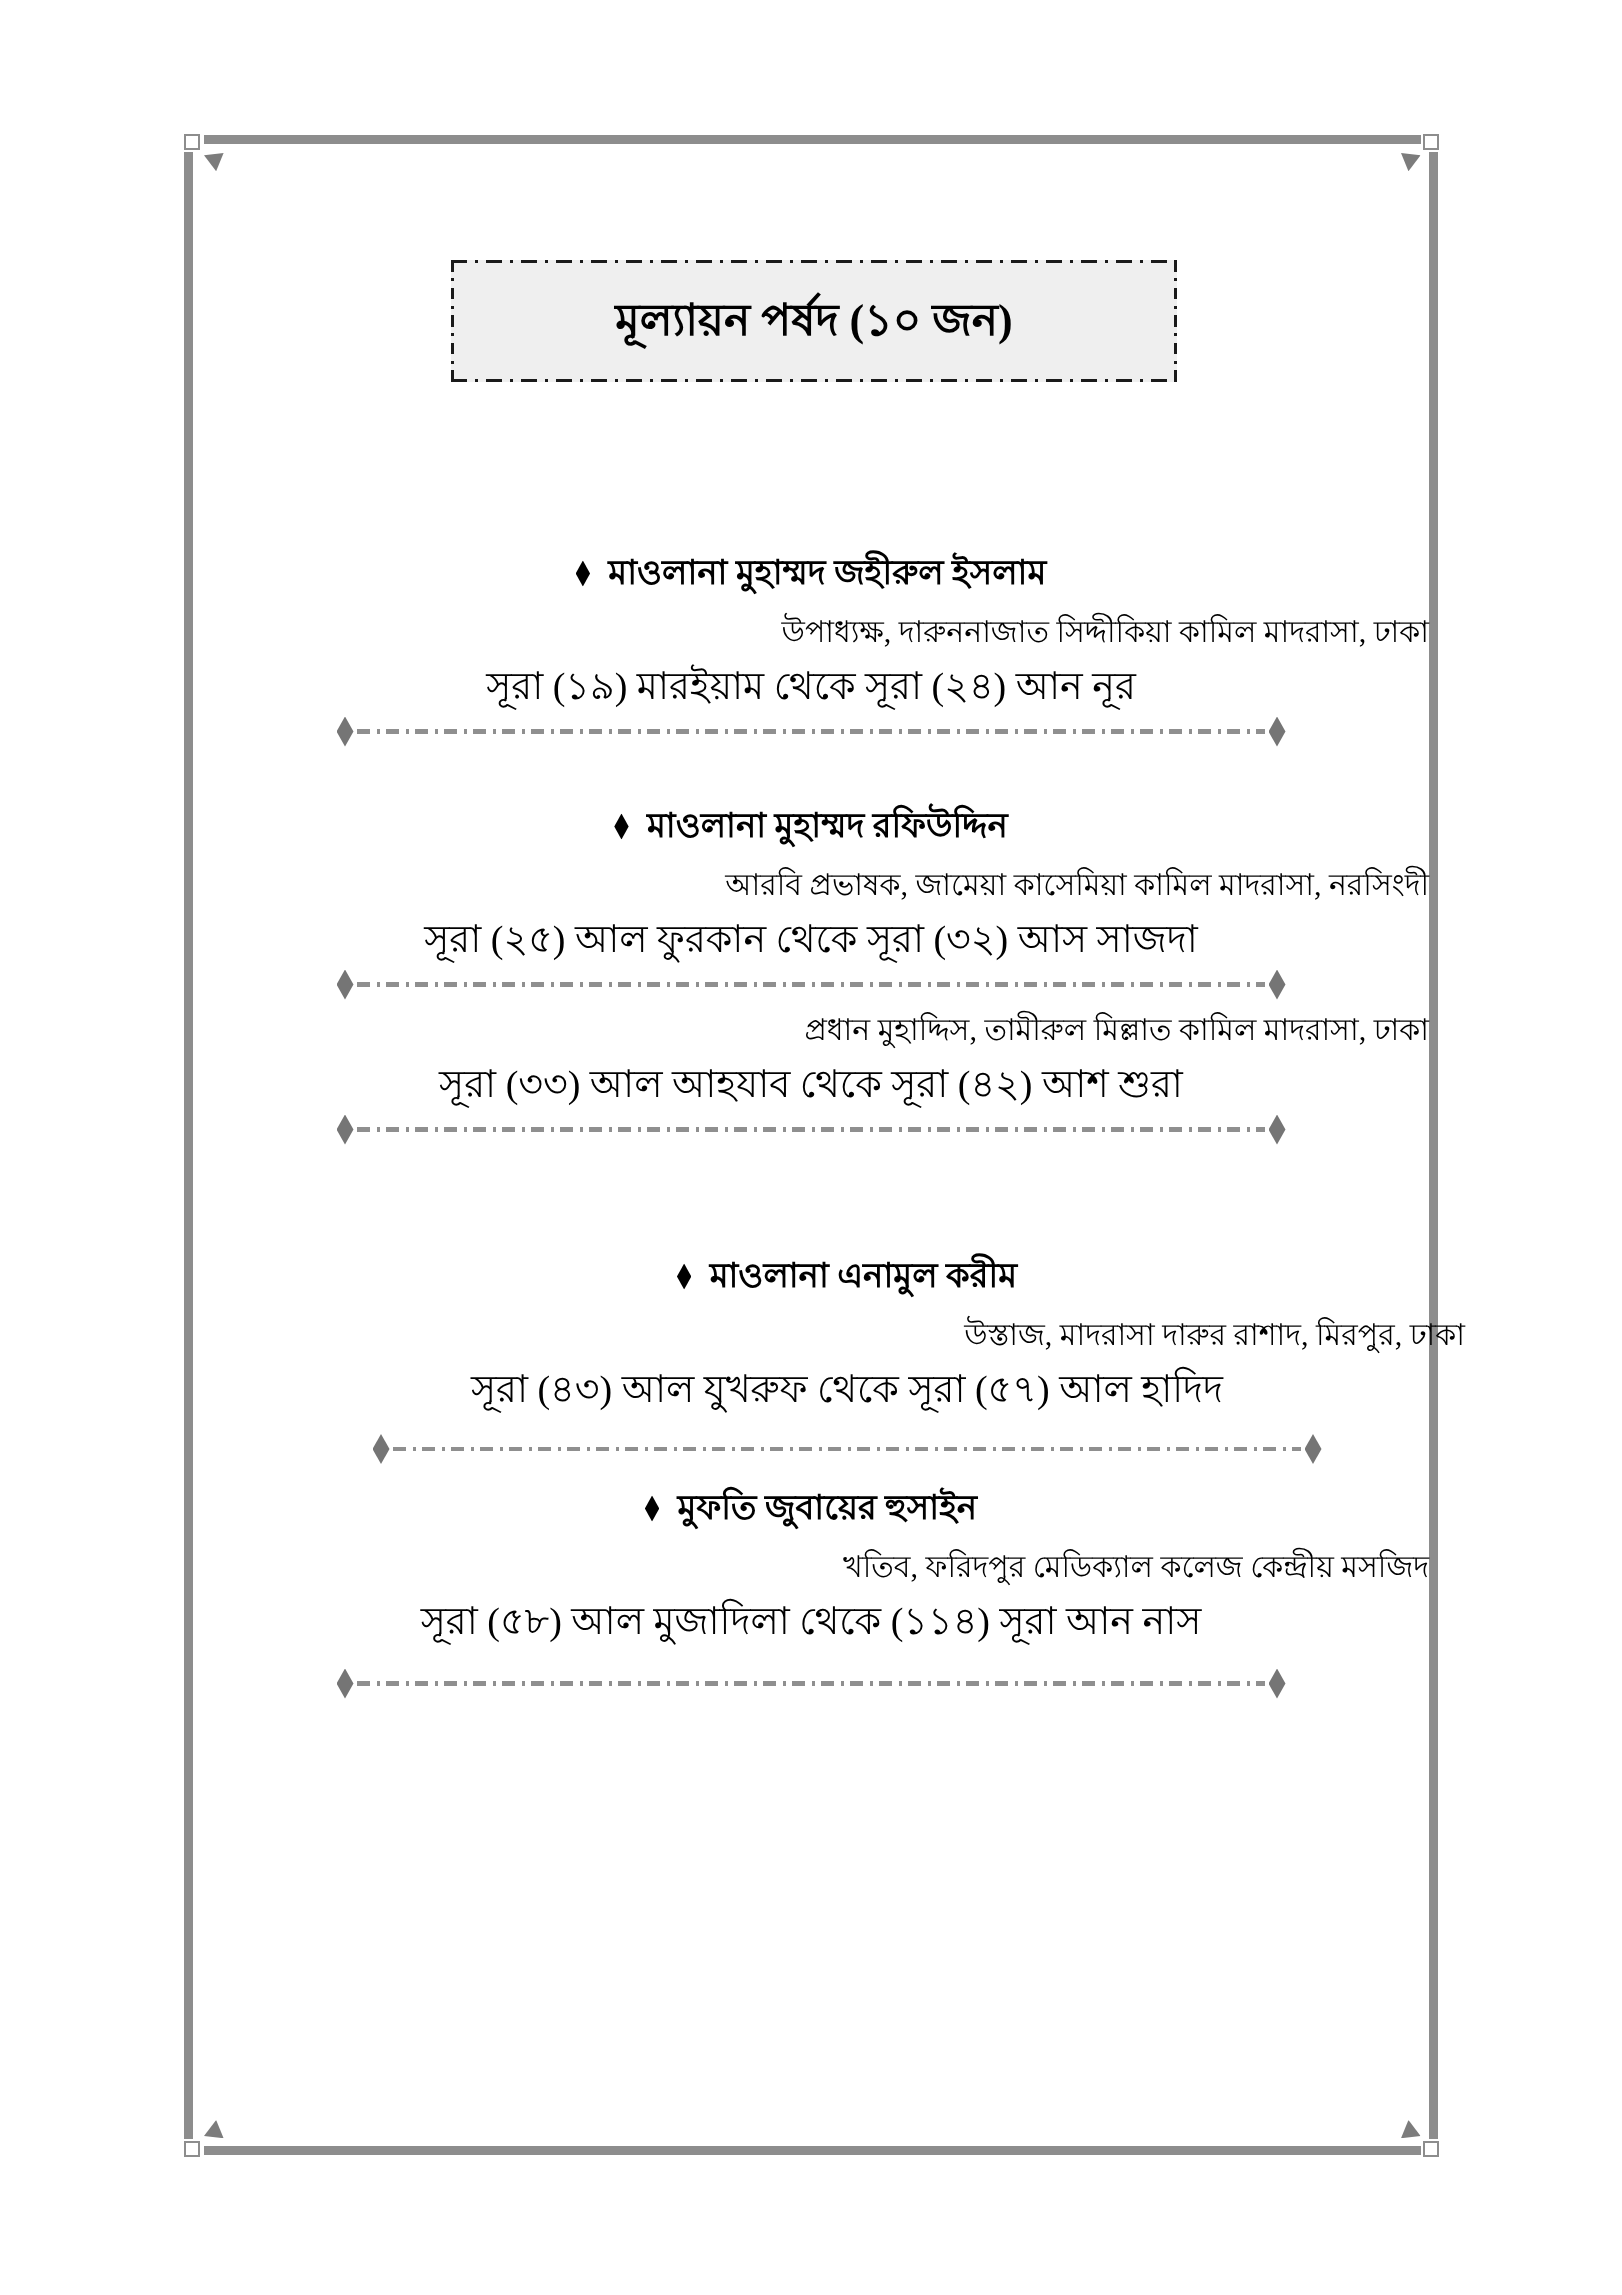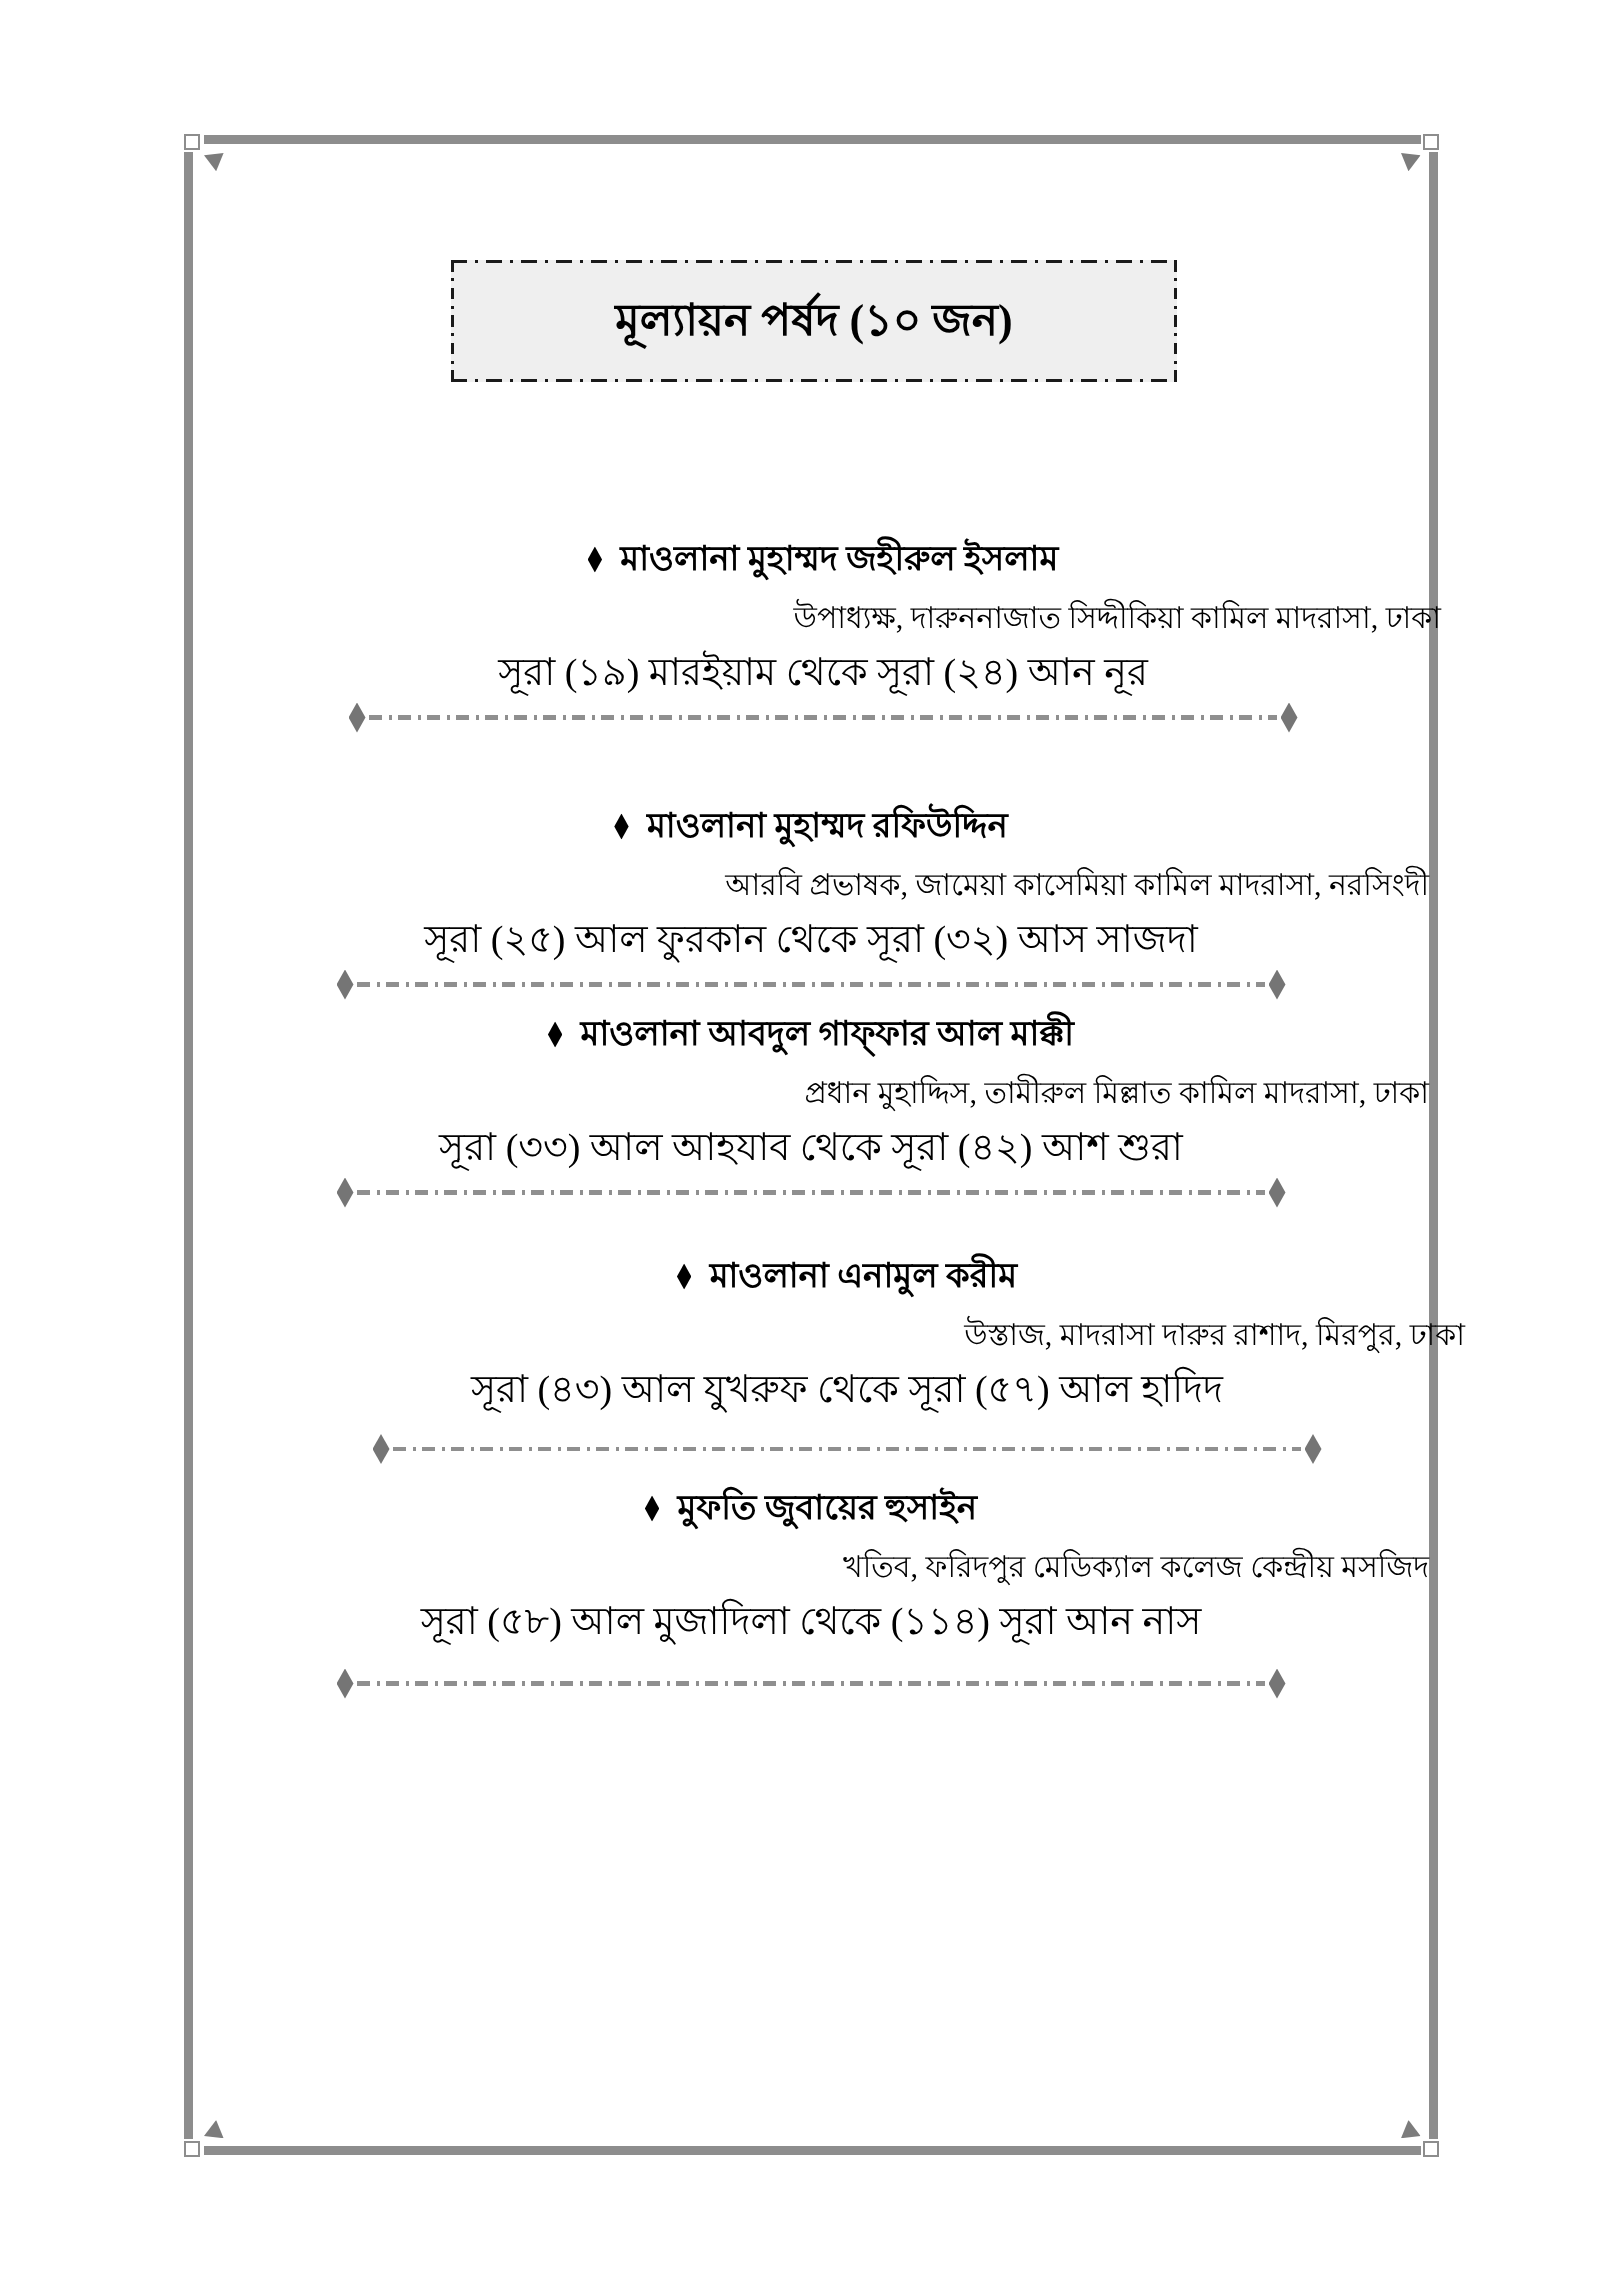--- a/index.html
+++ b/index.html
@@ -36,21 +36,21 @@
   }
   .dd-h { position:absolute; left:0; right:0; height:3.3px;
     background:repeating-linear-gradient(90deg,#1a1a1a 0 15.7px, transparent 15.7px 23.6px, #1a1a1a 23.6px 27px, transparent 27px 35px); }
   .dd-h.top { top:0; } .dd-h.bottom { bottom:0; }
   .dd-v { position:absolute; top:0; bottom:0; width:3.3px;
     background:repeating-linear-gradient(0deg,#1a1a1a 0 11.8px, transparent 11.8px 18.3px, #1a1a1a 18.3px 21px, transparent 21px 27.5px); }
   .dd-v.left { left:0; } .dd-v.right { right:0; }
 
   
   .entry { position:absolute; left:193px; width:1236px; text-align:center; }
-  .e1 { top:527px;margin-left:12px; } .e2 { top:794px; } .e3 { top:1002px; } .e4 { top:1244px;padding-left:36px; } .e5 { top:1476px; }
+  .e1 { top:541px; } .e2 { top:794px; } .e3 { top:1002px; } .e4 { top:1244px;padding-left:36px; } .e5 { top:1476px; }
   .name-line { font-size:34px; font-weight:bold; height:63px; line-height:63px; white-space:nowrap; }
   .bullet { display:inline-block; width:14.4px; height:26px; background:#000000;
             clip-path:polygon(50% 0,100% 50%,50% 100%,0 50%); margin-right:18.3px;
             vertical-align:middle; transform:translateY(-2.6px); }
   .role-line  { font-size:30px; height:55px; line-height:55px; white-space:nowrap;text-align:right; }
   .range-line { font-size:38px; height:55px; line-height:55px; white-space:nowrap; }
 
   
   .sep { display:flex; align-items:center; width:949px; margin:2.6px auto 0 auto; height:30px; }
   .sep-diamond { flex:0 0 auto; width:17px; height:30px; background:#757575;
@@ -104,23 +104,20 @@
     <div class="role-line">আরবি প্রভাষক, জামেয়া কাসেমিয়া কামিল মাদরাসা, নরসিংদী</div>
     <div class="range-line">সূরা (২৫) আল ফুরকান থেকে সূরা (৩২) আস সাজদা</div>
     <div class="sep">
       <span class="sep-diamond"></span>
       <span class="sep-line"></span>
       <span class="sep-diamond"></span>
     </div>
   </div>
 
   <div class="entry e3">
-    <div class="name-line">
-      <span class="bullet"></span><span>মাওলানা আবদুল গাফ্ফার আল মাক্কী</span>
-    </div>
     <div class="role-line">প্রধান মুহাদ্দিস, তামীরুল মিল্লাত কামিল মাদরাসা, ঢাকা</div>
     <div class="range-line">সূরা (৩৩) আল আহযাব থেকে সূরা (৪২) আশ শুরা</div>
     <div class="sep">
       <span class="sep-diamond"></span>
       <span class="sep-line"></span>
       <span class="sep-diamond"></span>
     </div>
   </div>
 
   <div class="entry e4">

